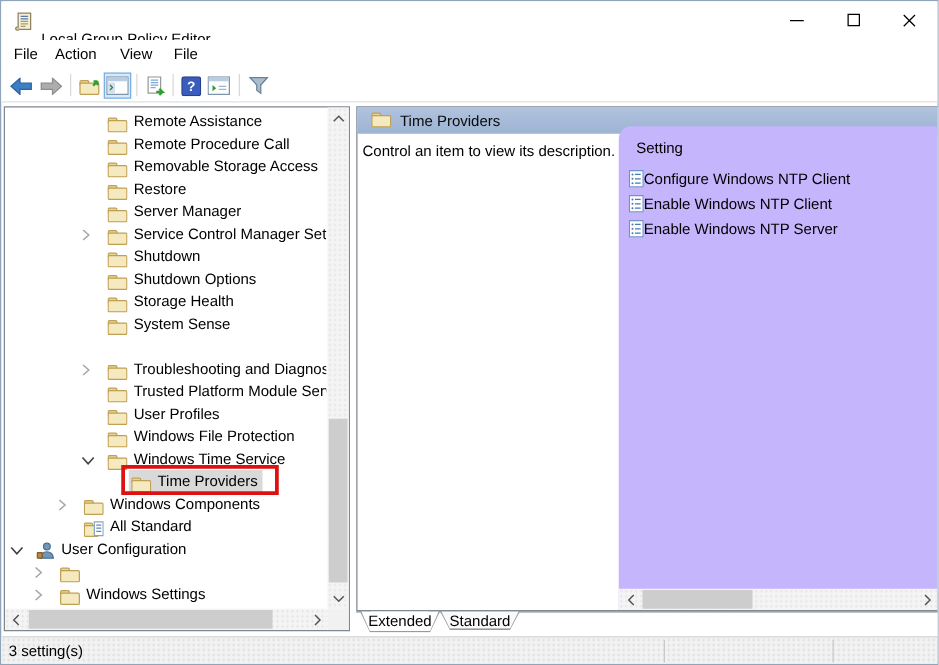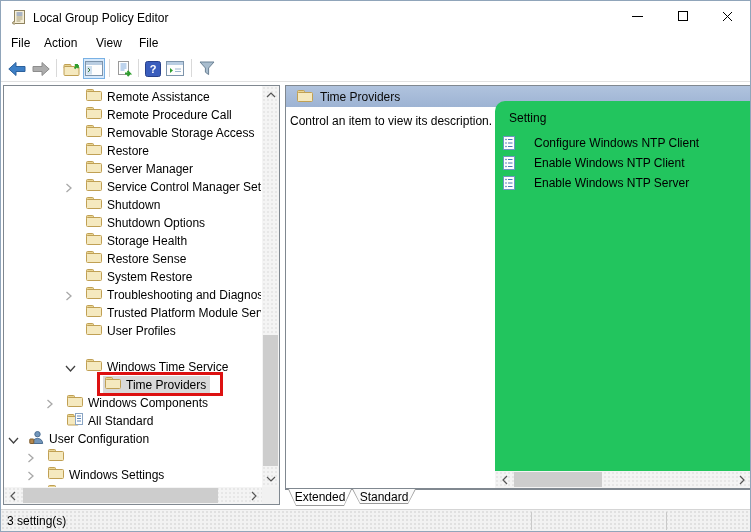--- a/index.html
+++ b/index.html
@@ -13,62 +13,62 @@
   #window {
     position: relative;
     width: 751px; height: 532px;
     background: #fff;
     border: 1px solid #90a5ba;
     overflow: hidden;
   }
   
   #titlebar { position: absolute; left:0; top:0; width:749px; height:31px; background:#fff; }
   #app-icon { position:absolute; left:10px; top:8px; width:16px; height:16px; }
-  #title-text { position:absolute; left:32px; top:10px; white-space:nowrap; }
+  #title-text { position:absolute; left:32px; top:23px; white-space:nowrap; }
   .winbtn { position:absolute; top:0; width:46px; height:30px; display:flex; align-items:center; justify-content:center; }
   #btn-min  { left:613px; }
   #btn-max  { left:659px; }
   #btn-close{ left:703px; }
   .glyph-min { width:11px; border-top:1px solid #000; }
   .glyph-max { width:10px; height:10px; border:1px solid #000; }
   
   #menubar { position:absolute; left:0; top:31px; width:749px; height:22px; background:#fff; }
   .menu-item { position:absolute; top:3px; height:18px; line-height:17px; padding:0 2px; }
   
   #toolbar { position:absolute; left:0; top:53px; width:749px; height:28px; background:#fff; border-bottom:1px solid #e1e1e1; }
   .tb { position:absolute; top:4px; width:22px; height:21px; display:flex; align-items:center; justify-content:center; }
   .tb.active { background:#d7e9fb; border:1px solid #79b1e4; }
   .tb-sep { position:absolute; top:5px; width:1px; height:18px; background:#d9d9d9; }
   
   #left-pane { position:absolute; left:2px; top:84px; width:277px; height:420px; border:1px solid #808890; background:#fff; }
   #tree-view { position:absolute; left:0; top:0; width:257px; height:401px; overflow:hidden; }
   .tree-row { position:absolute; left:0; width:100%; height:18px; line-height:18px; white-space:nowrap; }
   .tree-chev { position:absolute; top:3px; width:11px; height:12px; }
-  .tree-content { position:absolute; top:0; height:18px; display:inline-flex; align-items:flex-start; gap:5px; padding:0 4px 0 2px; }
+  .tree-content { position:absolute; top:0; height:18px; display:inline-flex; align-items:flex-end; gap:5px; padding:0 4px 0 2px; }
   .tree-content.sel { background:#d9d9d9; }
   .tree-label { white-space:nowrap; }
   #annotation-box { position:absolute; border:3px solid #dd1111; z-index:6; pointer-events:none; }
   
   .sb-track { position:absolute; background:#f4f4f4;
     background-image: radial-gradient(circle, #e7e7e7 0.8px, transparent 0.9px);
     background-size: 4px 4px; }
   .sb-btn { position:absolute; width:17px; height:17px; display:flex; align-items:center; justify-content:center; }
   .sb-thumb { position:absolute; background:#cdcdcd; }
   .sb-corner { position:absolute; background:#f1f1f1; }
   
   #right-pane { position:absolute; left:284px; top:84px; width:466px; height:404px; border:1px solid #808890; background:#fff; }
   #blue-header { position:absolute; left:0; top:0; width:464px; height:21px;
      background:linear-gradient(#b0c3de, #9db3d3); display:flex; align-items:center; z-index:1; }
   #blue-header .hdr-icon { margin-left:11px; }
   #blue-header .hdr-title { margin-left:7px; color:#0a0a0a; }
   #desc-text { position:absolute; left:4px; top:28px; white-space:nowrap; z-index:0; }
   #settings-panel { position:absolute; left:209px; top:15px; width:255px; height:387px;
-     background:#22c55e; border-top-left-radius:10px; z-index:2; }
+     background:#c4b5fd; border-top-left-radius:10px; z-index:2; }
   #settings-col-header { position:absolute; left:14px; top:10px; }
-  .setting-row { position:absolute; left:8px; height:18px; display:flex; align-items:center; gap:19px; white-space:nowrap;justify-content:center; }
+  .setting-row { position:absolute; left:8px; height:18px; display:flex; align-items:center; gap:0; white-space:nowrap;justify-content:center; }
   
   #tab-strip { position:absolute; left:284px; top:488px; width:466px; height:20px; background:#fff; }
   .tab-outer { position:absolute; top:0; }
   .tab-shape { position:absolute; inset:0; clip-path:polygon(0 0,100% 0,calc(100% - 8px) 100%,8px 100%); background:#999; }
   .tab-inner { position:absolute; left:1px; right:1px; top:0; bottom:1px;
      clip-path:polygon(0 0,100% 0,calc(100% - 7px) 100%,7px 100%);
      background:#fff; display:flex; align-items:flex-start; justify-content:center; padding-top:1px; }
   #tab-notch { position:absolute; background:#fff; }
   
   #status-bar { position:absolute; left:0; top:508px; width:749px; height:22px;
@@ -276,32 +276,21 @@
           </span>
         </div>
         <div class="tree-row" style="top: 164px;">
           <span class="tree-content" style="left: 80px;">
             <span style="display: inline-flex;">
               <svg width="16" height="13" viewBox="0 0 16 13">
                 <rect x="0.5" y="1.5" width="7" height="4" rx="1" fill="#e9d593" stroke="#c0a054"></rect>
                 <rect x="0.5" y="3.5" width="15" height="9" rx="1" fill="#f5e9bf" stroke="#c0a054"></rect>
               </svg>
             </span>
-            <span class="tree-label">Restore Sense</span>
-          </span>
-        </div>
-        <div class="tree-row" style="top: 182px;">
-          <span class="tree-content" style="left: 80px;">
-            <span style="display: inline-flex;">
-              <svg width="16" height="13" viewBox="0 0 16 13">
-                <rect x="0.5" y="1.5" width="7" height="4" rx="1" fill="#e9d593" stroke="#c0a054"></rect>
-                <rect x="0.5" y="3.5" width="15" height="9" rx="1" fill="#f5e9bf" stroke="#c0a054"></rect>
-              </svg>
-            </span>
-            <span class="tree-label">System Restore</span>
+            <span class="tree-label">System Sense</span>
           </span>
         </div>
         <div class="tree-row" style="top: 200px;">
           <span class="tree-chev" style="left: 61px;"><svg width="8" height="12" viewBox="0 0 8 12">
               <polyline points="1.5,2 6,6 1.5,10" fill="none" stroke="#a8a8a8" stroke-width="1.3"></polyline>
             </svg></span>
           <span class="tree-content" style="left: 80px;">
             <span style="display: inline-flex;">
               <svg width="16" height="13" viewBox="0 0 16 13">
                 <rect x="0.5" y="1.5" width="7" height="4" rx="1" fill="#e9d593" stroke="#c0a054"></rect>
@@ -324,20 +313,31 @@
         </div>
         <div class="tree-row" style="top: 236px;">
           <span class="tree-content" style="left: 80px;">
             <span style="display: inline-flex;">
               <svg width="16" height="13" viewBox="0 0 16 13">
                 <rect x="0.5" y="1.5" width="7" height="4" rx="1" fill="#e9d593" stroke="#c0a054"></rect>
                 <rect x="0.5" y="3.5" width="15" height="9" rx="1" fill="#f5e9bf" stroke="#c0a054"></rect>
               </svg>
             </span>
             <span class="tree-label">User Profiles</span>
+          </span>
+        </div>
+        <div class="tree-row" style="top: 254px;">
+          <span class="tree-content" style="left: 80px;">
+            <span style="display: inline-flex;">
+              <svg width="16" height="13" viewBox="0 0 16 13">
+                <rect x="0.5" y="1.5" width="7" height="4" rx="1" fill="#e9d593" stroke="#c0a054"></rect>
+                <rect x="0.5" y="3.5" width="15" height="9" rx="1" fill="#f5e9bf" stroke="#c0a054"></rect>
+              </svg>
+            </span>
+            <span class="tree-label">Windows File Protection</span>
           </span>
         </div>
         <div class="tree-row" style="top: 272px;">
           <span class="tree-chev" style="left: 61px;"><svg width="11" height="11" viewBox="0 0 11 11">
               <polyline points="1,3 5.5,8 10,3" fill="none" stroke="#404040" stroke-width="1.3"></polyline>
             </svg></span>
           <span class="tree-content" style="left: 80px;">
             <span style="display: inline-flex;">
               <svg width="16" height="13" viewBox="0 0 16 13">
                 <rect x="0.5" y="1.5" width="7" height="4" rx="1" fill="#e9d593" stroke="#c0a054"></rect>

